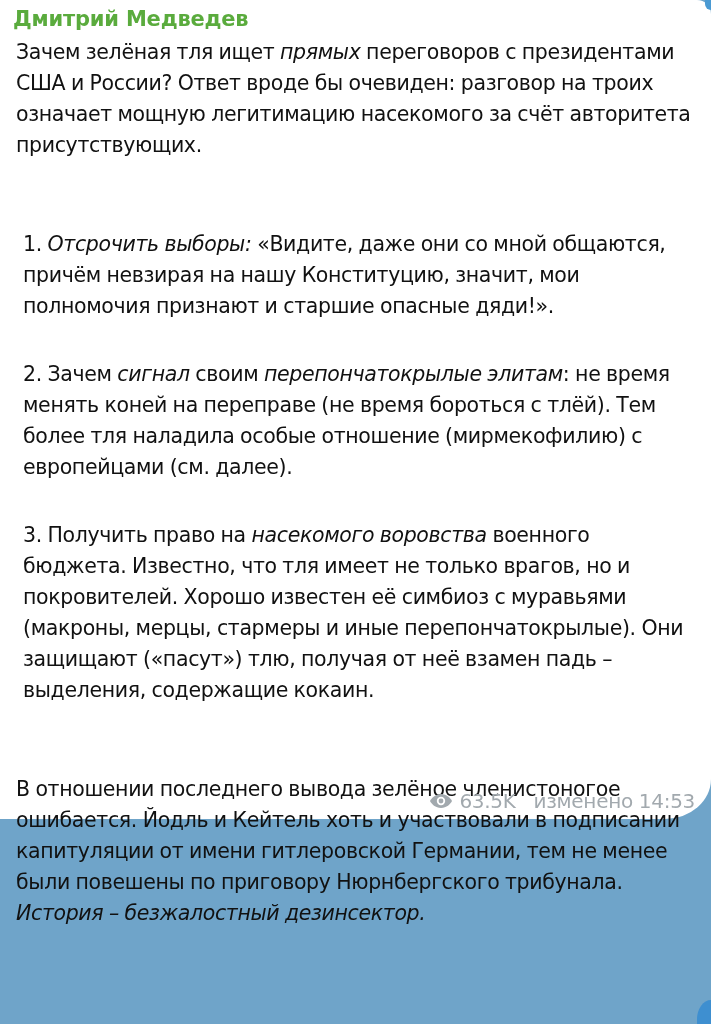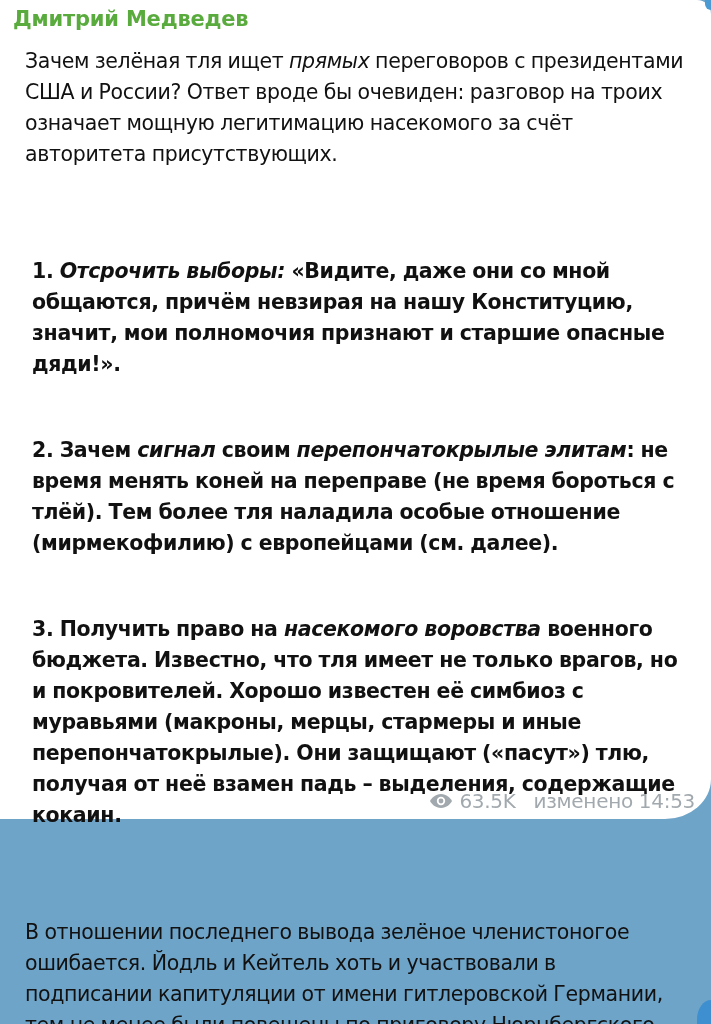--- a/index.html
+++ b/index.html
@@ -33,28 +33,27 @@
       letter-spacing: -0.2px;
       cursor: pointer;
     }
     .text {
       font-size: 20.5px;
       line-height: 31px;
       letter-spacing: -0.35px;
       word-spacing: -0.5px;
     }
     .para {
-      margin: 12px;
+      margin: 3px;
     }
     .gap {
       height: 31px;
     }
     .para.indent {
       padding-left: 7px;
-      font-weight: bold;
     }
     em {
       font-style: italic;
     }
     .footer {
       position: absolute;
       right: 16px;
       bottom: 6px;
       display: flex;
       align-items: center;

